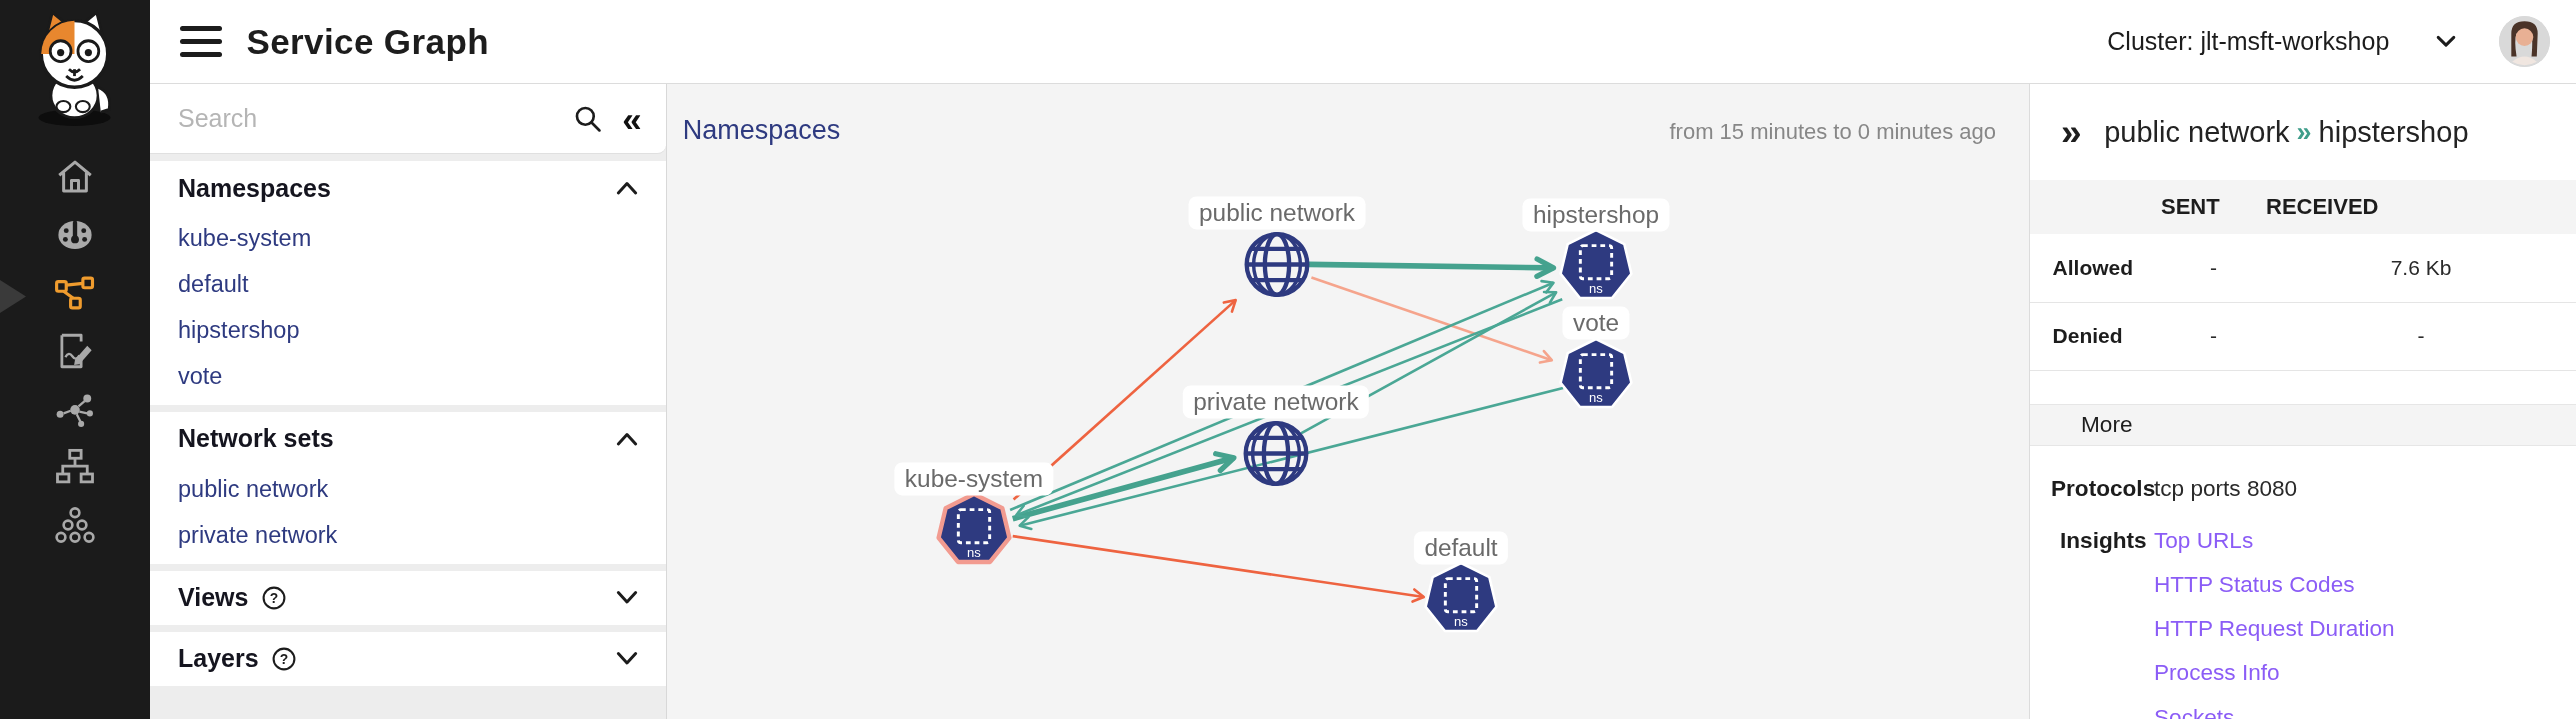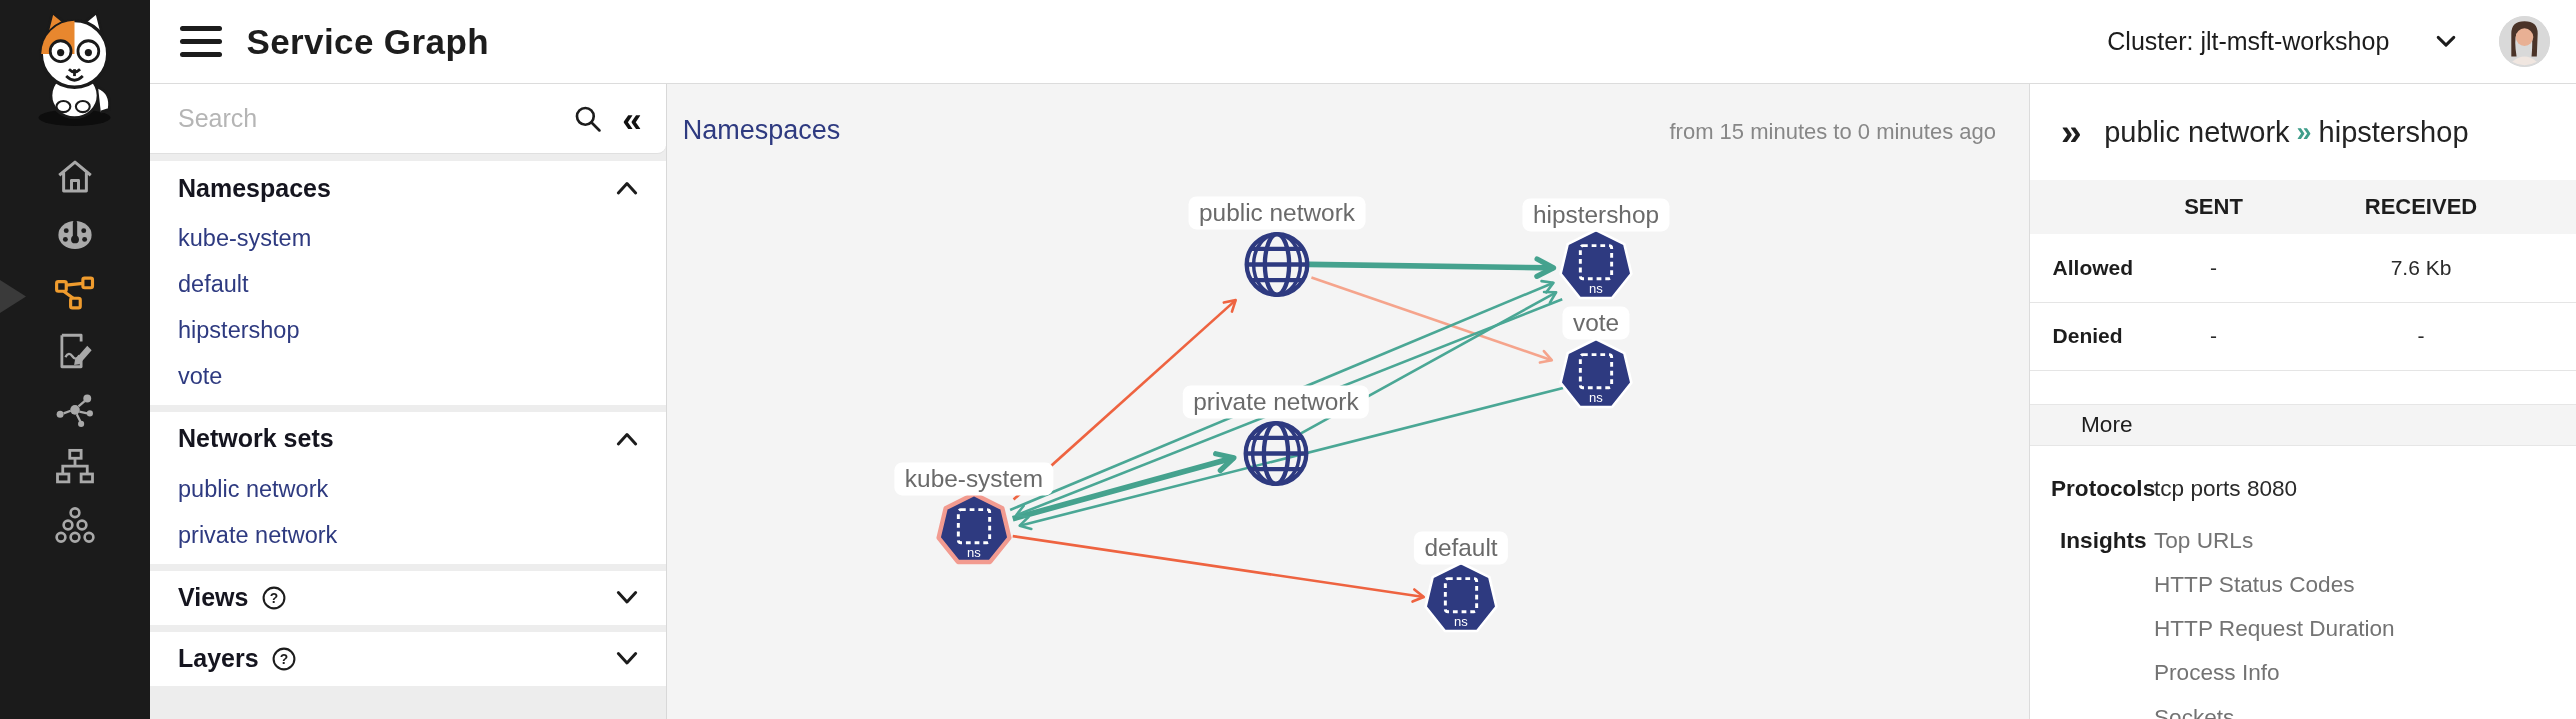--- a/index.html
+++ b/index.html
@@ -71,35 +71,35 @@
     background:#ffffff; border-left:1.7px solid #dcdcdc; z-index:10; }
   .panel-title { height:96px; display:flex; align-items:center; padding-left:31px; }
   .panel-collapse { font-size:37px; font-weight:600; color:#1e1e1e; cursor:pointer;
     line-height:1; }
   .bc-source,.bc-target { font-size:29px; color:#232323; margin-left:22.6px; }
   .bc-sep { font-size:27px; font-weight:bold; color:#3f9e8b; margin-left:7px; }
   .bc-target { margin-left:7px; }
   .flow-table { width:100%; border-collapse:collapse; }
   .flow-table thead tr { background:#f4f4f4; }
   .flow-table th { font-size:22px; font-weight:bold; color:#1d1d1d; height:54px;
-    text-align:center; }
+    text-align:left; }
   .flow-table th.spacer, .flow-table td.rowlabel { width:131px; text-align:left;
     padding-left:22.6px; }
   .flow-table td { font-size:21px; color:#2a2a2a; text-align:center; height:68px;
     border-bottom:1.7px solid #e5e5e5; }
   .flow-table td.rowlabel { font-weight:bold; color:#1d1d1d; }
   .col-sent { width:105px; }
   .more-band { margin-top:33px; background:#f4f4f4; border-top:1.7px solid #e6e6e6;
     border-bottom:1.7px solid #e6e6e6; height:42px; display:flex; align-items:center; }
   .more-band span { font-size:22.6px; font-weight:normal; color:#1d1d1d; margin-left:51px; }
   .kv-row { display:flex; margin-top:30px; }
   .kv-label { width:124px; padding-left:21px; font-size:22.6px; font-weight:bold;
     color:#1d1d1d; flex-shrink:0; }
   .kv-value { font-size:22.6px; color:#2a2a2a; }
-  .insights-list div { font-size:22.6px; color:#737373; margin-bottom:18.3px; cursor:pointer; }
+  .insights-list div { font-size:22.6px; color:#8b5cf6; margin-bottom:18.3px; cursor:pointer; }
 </style>
 </head>
 <body>
 
 <div class="dark-col">
   <div class="logo-wrap">
     <svg width="139" height="122" viewBox="0 0 100 88" style="position:absolute;left:5.2px;top:3.5px;">
       <ellipse cx="50" cy="82" rx="26" ry="6" fill="#0d0d0d"></ellipse>
       <ellipse cx="50" cy="66" rx="17" ry="16" fill="#ffffff" stroke="#1a1a1a" stroke-width="2"></ellipse>
       <path d="M67,60 q10,4 8,16 l-6,2" fill="#ffffff" stroke="#1a1a1a" stroke-width="2"></path>

